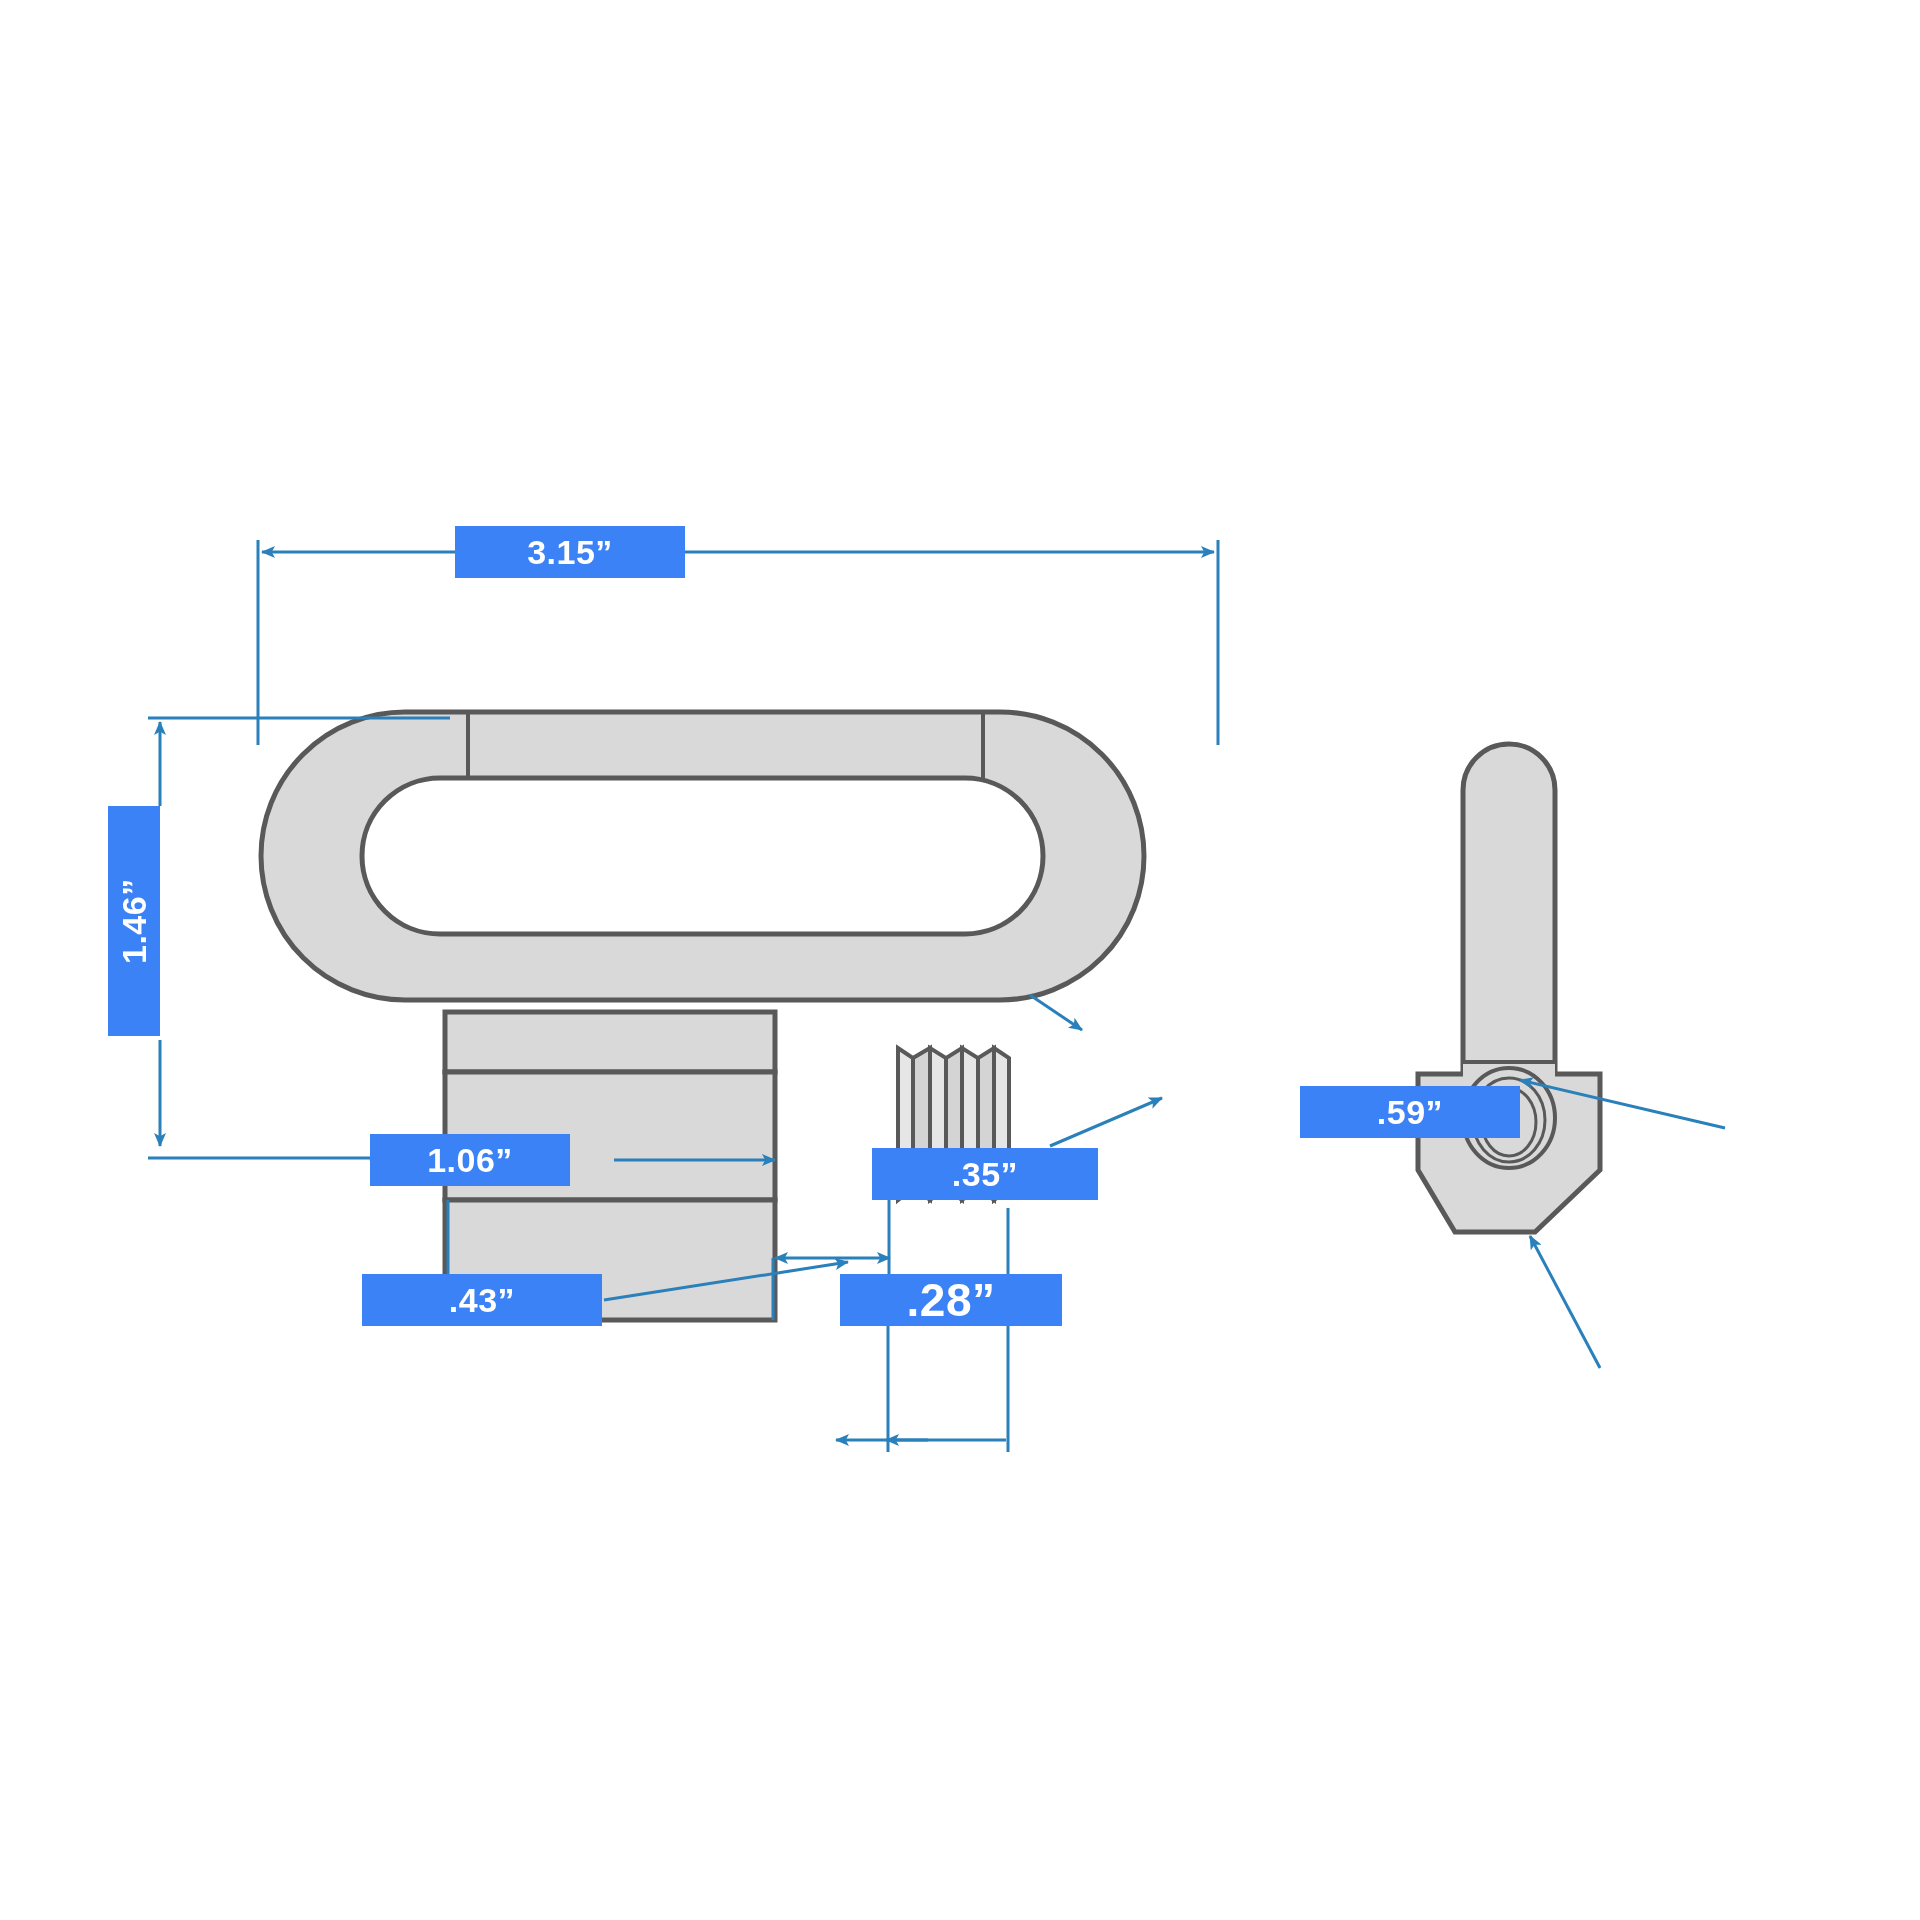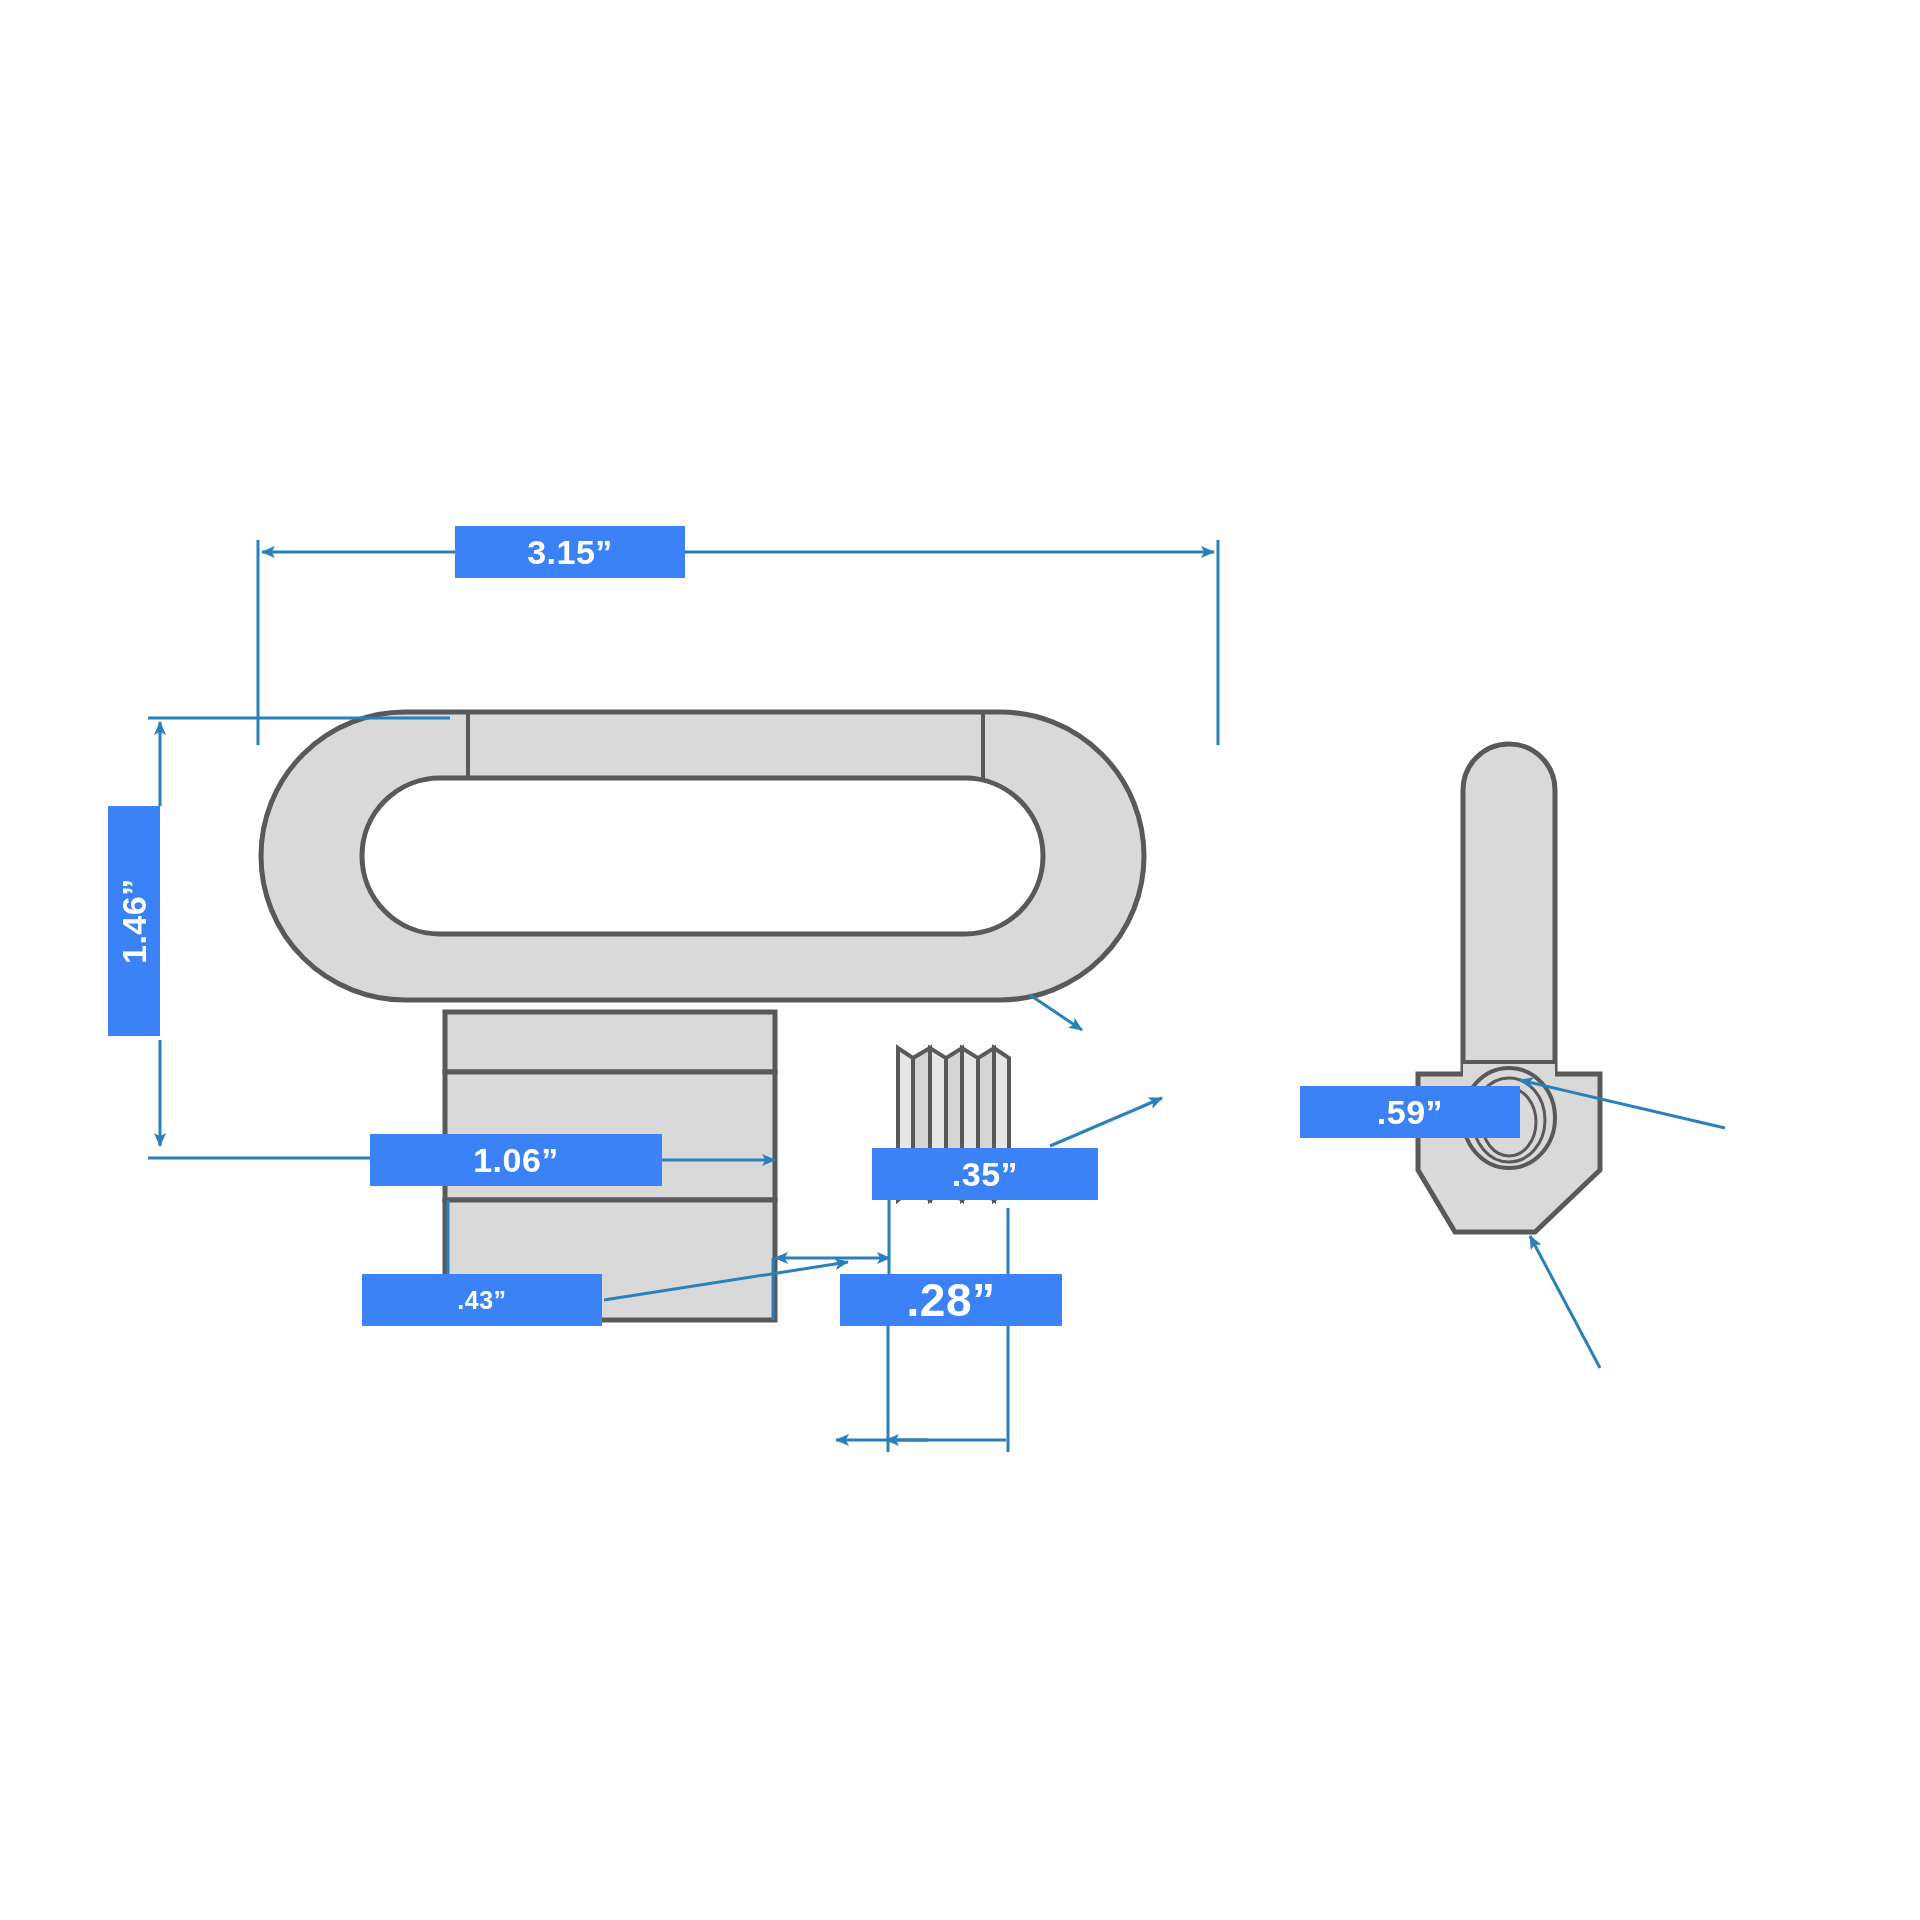--- a/index.html
+++ b/index.html
@@ -19,22 +19,22 @@
     line-height:1;
     box-sizing:border-box;
     user-select:none;
   }
   .dim-label.vertical{
     writing-mode:vertical-rl;
     transform:rotate(180deg);
   }
   .lbl-315{left:455px;top:526px;width:230px;height:52px;font-size:34px;}
   .lbl-146{left:108px;top:806px;width:52px;height:230px;font-size:34px;}
-  .lbl-106{left:370px;top:1134px;width:292px;height:52px;font-size:34px;}
-  .lbl-043{left:362px;top:1274px;width:240px;height:52px;font-size:25px;}
+  .lbl-106{left:370px;top:1134px;width:200px;height:52px;font-size:34px;}
+  .lbl-043{left:362px;top:1274px;width:240px;height:52px;font-size:34px;}
   .lbl-028{left:840px;top:1274px;width:222px;height:52px;font-size:46px;}
   .lbl-035{left:872px;top:1148px;width:226px;height:52px;font-size:34px;}
   .lbl-059{left:1300px;top:1086px;width:220px;height:52px;font-size:34px;text-align:center;}
 </style>
 </head>
 <body>
 
 <div id="stage">
 
   <svg class="drawing" viewBox="0 0 1920 1920" xmlns="http://www.w3.org/2000/svg">

